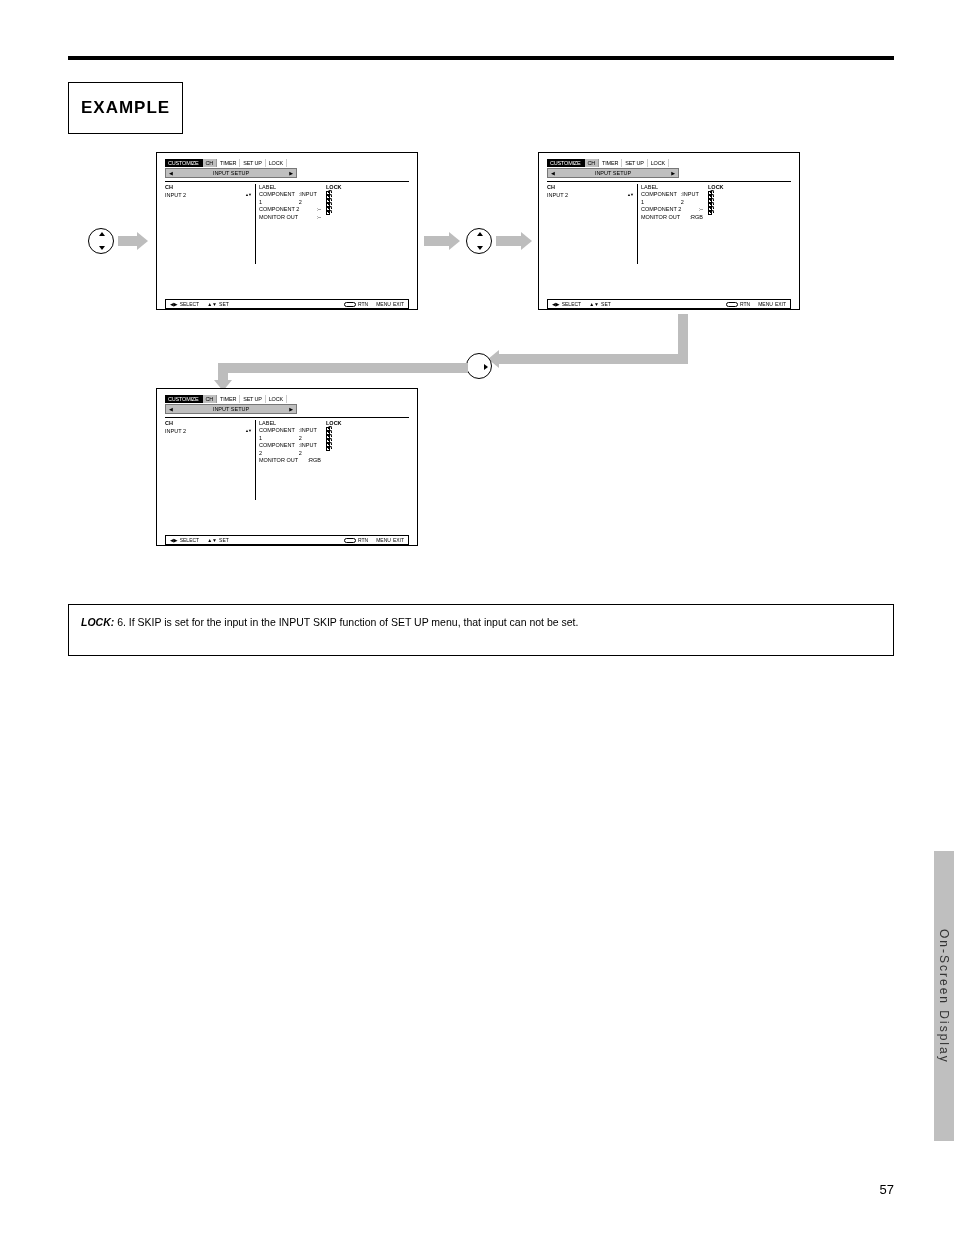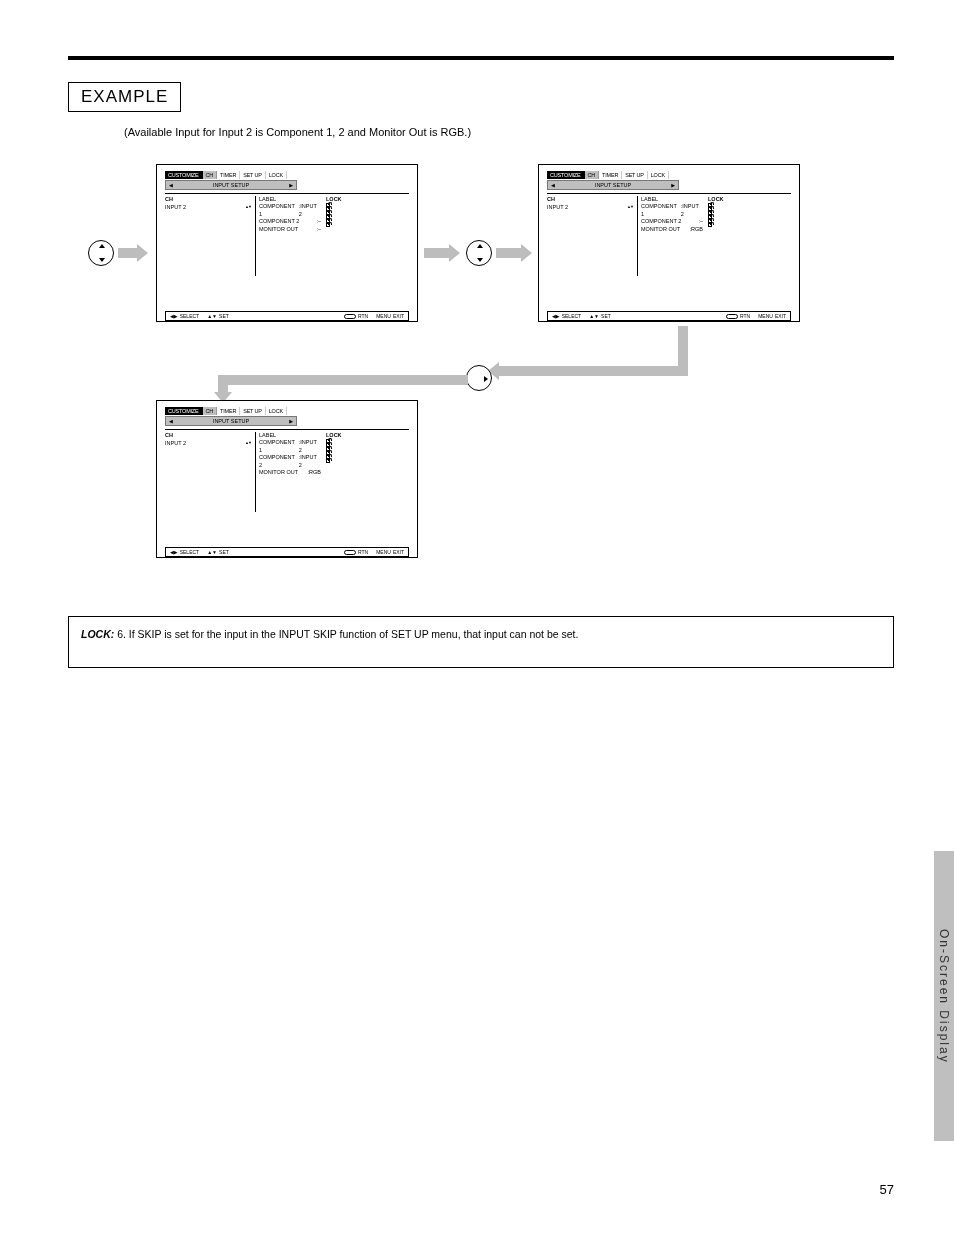--- a/index.html
+++ b/index.html
@@ -16,24 +16,25 @@
     position: relative;
   }
   .hr-thick {
     height: 4px;
     background: #000;
     margin-bottom: 22px;
   }
   .example-box {
     display: inline-block;
     border: 1px solid #000;
-    padding: 4px 12px;
+    padding: 15px 12px;
     font-size: 17px;
     letter-spacing: 1px;
     margin-bottom: 14px;
+    font-weight: bold;
   }
   .example-desc {
     font-size: 11px;
     margin-bottom: 22px;
     margin-left: 56px;
   }
 
   .flow-area {
     position: relative;
     height: 420px;
@@ -242,21 +243,20 @@
 </style>
 </head>
 <body>
 
 <div class="page">
   <div class="hr-thick"></div>
 
   <div class="example-box">
     <span>EXAMPLE</span>
   </div>
-  <div class="example-desc">(Available Input for Input 2 is Component 1, 2 and Monitor Out is RGB.)</div>
 
   <div class="flow-area">
 
     <div class="joypad ud" style="left:20px; top:80px;"></div>
     <div class="arrow-right" style="left:50px; top:88px; width:20px;"></div>
 
     <div class="osd" style="left:88px; top:4px;">
       <div class="osd-inner">
         <div class="tab-row">
           <span class="tab dark">CUSTOMIZE</span>

